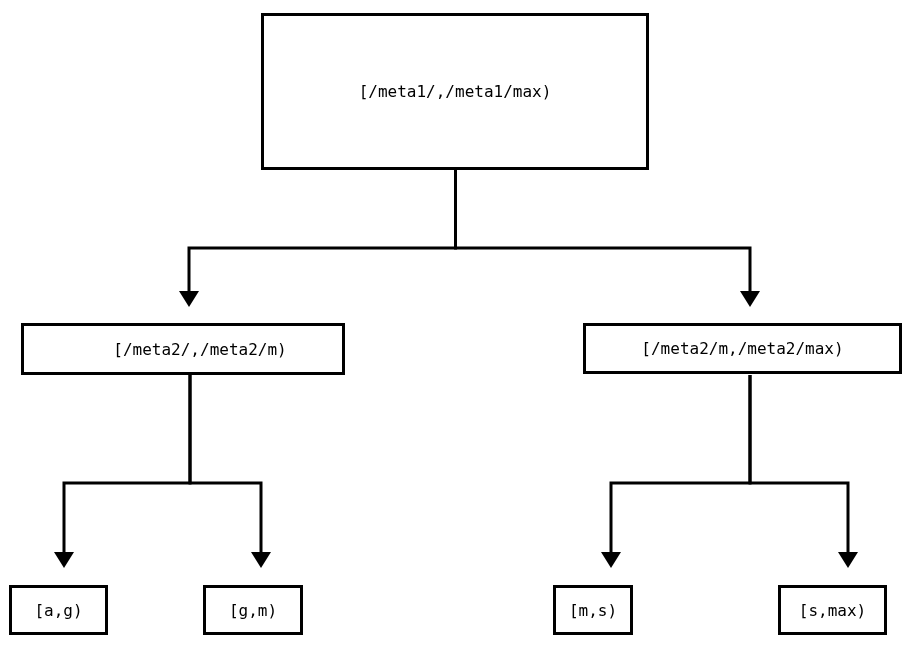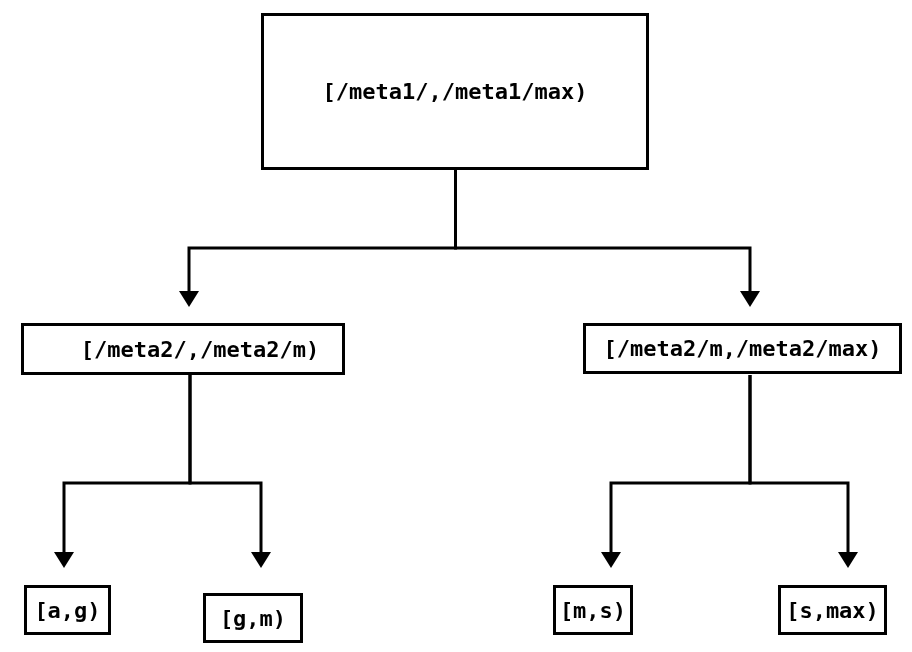--- a/index.html
+++ b/index.html
@@ -31,29 +31,29 @@
     stroke: none;
   }
   .node {
     position: absolute;
     border: 3px solid var(--line, #000000);
     background: #ffffff;
     color: var(--text, #000000);
     display: flex;
     align-items: center;
     justify-content: center;
-    font-size: 22px;
-    font-weight: bold;
+    font-size: 16px;
+    font-weight: normal;
     white-space: nowrap;
   }
   .node-root       { left: 261px; top: 13px;  width: 388px; height: 157px; }
   .node-meta2-low  { left: 21px;  top: 323px; width: 324px; height: 52px; padding-left: 34px; }
   .node-meta2-high { left: 583px; top: 323px; width: 319px; height: 51px; }
-  .node-leaf-ag    { left: 24px;   top: 585px; width: 87px;  height: 50px; }
-  .node-leaf-gm    { left: 203px; top: 585px; width: 100px; height: 50px; margin-top: 8px; }
+  .node-leaf-ag    { left: 9px;   top: 585px; width: 99px;  height: 50px; }
+  .node-leaf-gm    { left: 203px; top: 585px; width: 100px; height: 50px; }
   .node-leaf-ms    { left: 553px; top: 585px; width: 80px; height: 50px; }
   .node-leaf-smax  { left: 778px; top: 585px; width: 109px; height: 50px; }
 </style>
 </head>
 <body>
 
 <div class="canvas">
 
   <svg class="edges" viewBox="0 0 912 652" xmlns="http://www.w3.org/2000/svg">
 

